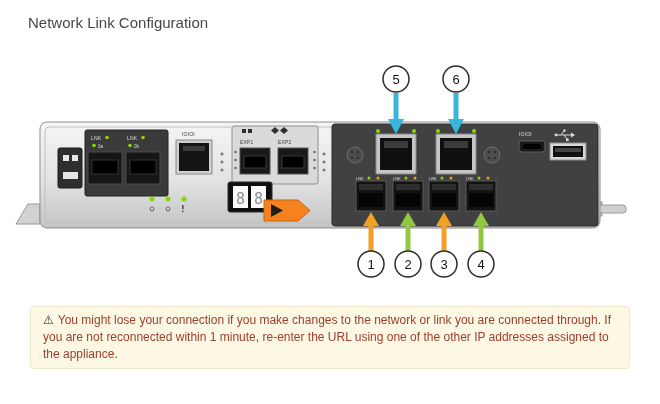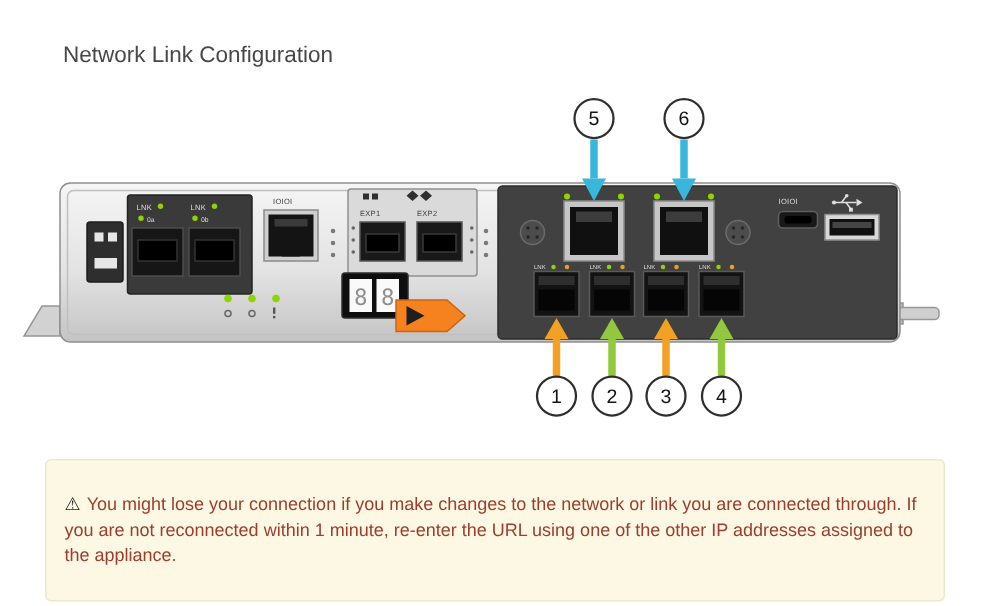--- a/index.html
+++ b/index.html
@@ -1,36 +1,36 @@
 <!DOCTYPE html>
 <html><head>
 <meta charset="utf-8">
 <style>
   html,body{margin:0;padding:0;}
   body{
     width:660px;height:404px;background:#ffffff;position:relative;overflow:hidden;
     font-family:"Liberation Sans",sans-serif;
   }
   .title{
-    position:absolute;left:28px;top:14px;margin:14px;
+    position:absolute;left:28px;top:14px;margin:0;
     font-size:15px;font-weight:400;color:#474747;
   }
   .diagram{position:absolute;left:14px;top:52px;width:632px;height:240px;}
   svg text{font-family:"Liberation Sans",sans-serif;}
   .t4{font-size:4px;}
   .t45{font-size:4.5px;}
   .t5{font-size:5px;letter-spacing:.2px;}
   .light{fill:#dedede;}
   .dark{fill:#3d3d3d;}
   .seg{font-family:"DejaVu Sans Mono",monospace;font-size:15px;fill:#8f8f8f;}
   .callout-num{font-size:13px;fill:#141414;}
   .warning{
     position:absolute;left:30px;top:306px;width:600px;box-sizing:border-box;
     background:#fcf8e3;border:1px solid #f0e7c9;border-radius:4px;
-    padding:21px 12px;font-size:12px;line-height:17px;color:#9c3d2e;
+    padding:5px 12px;font-size:12px;line-height:17px;color:#9c3d2e;
   }
   .warn-icon{color:#1c1c1c;margin-right:4px;font-size:12px;}
 </style>
 </head>
 <body>
 
 <div class="title">Network Link Configuration</div>
 
 <div class="diagram">
 <svg width="632" height="240" viewBox="0 0 632 240">

